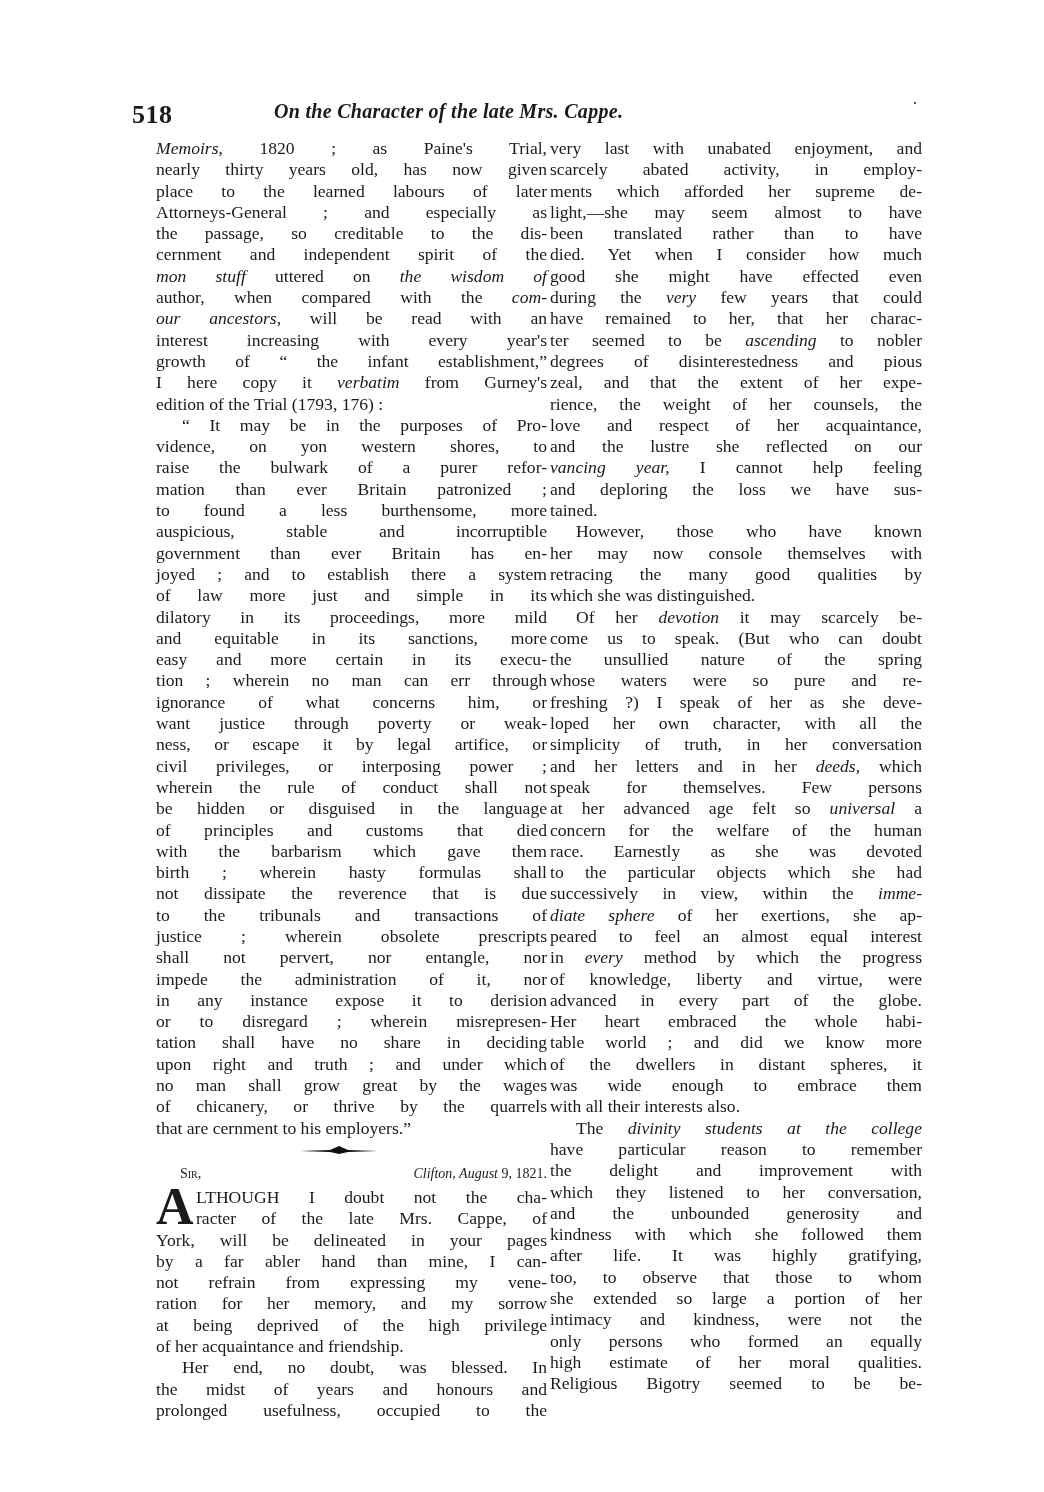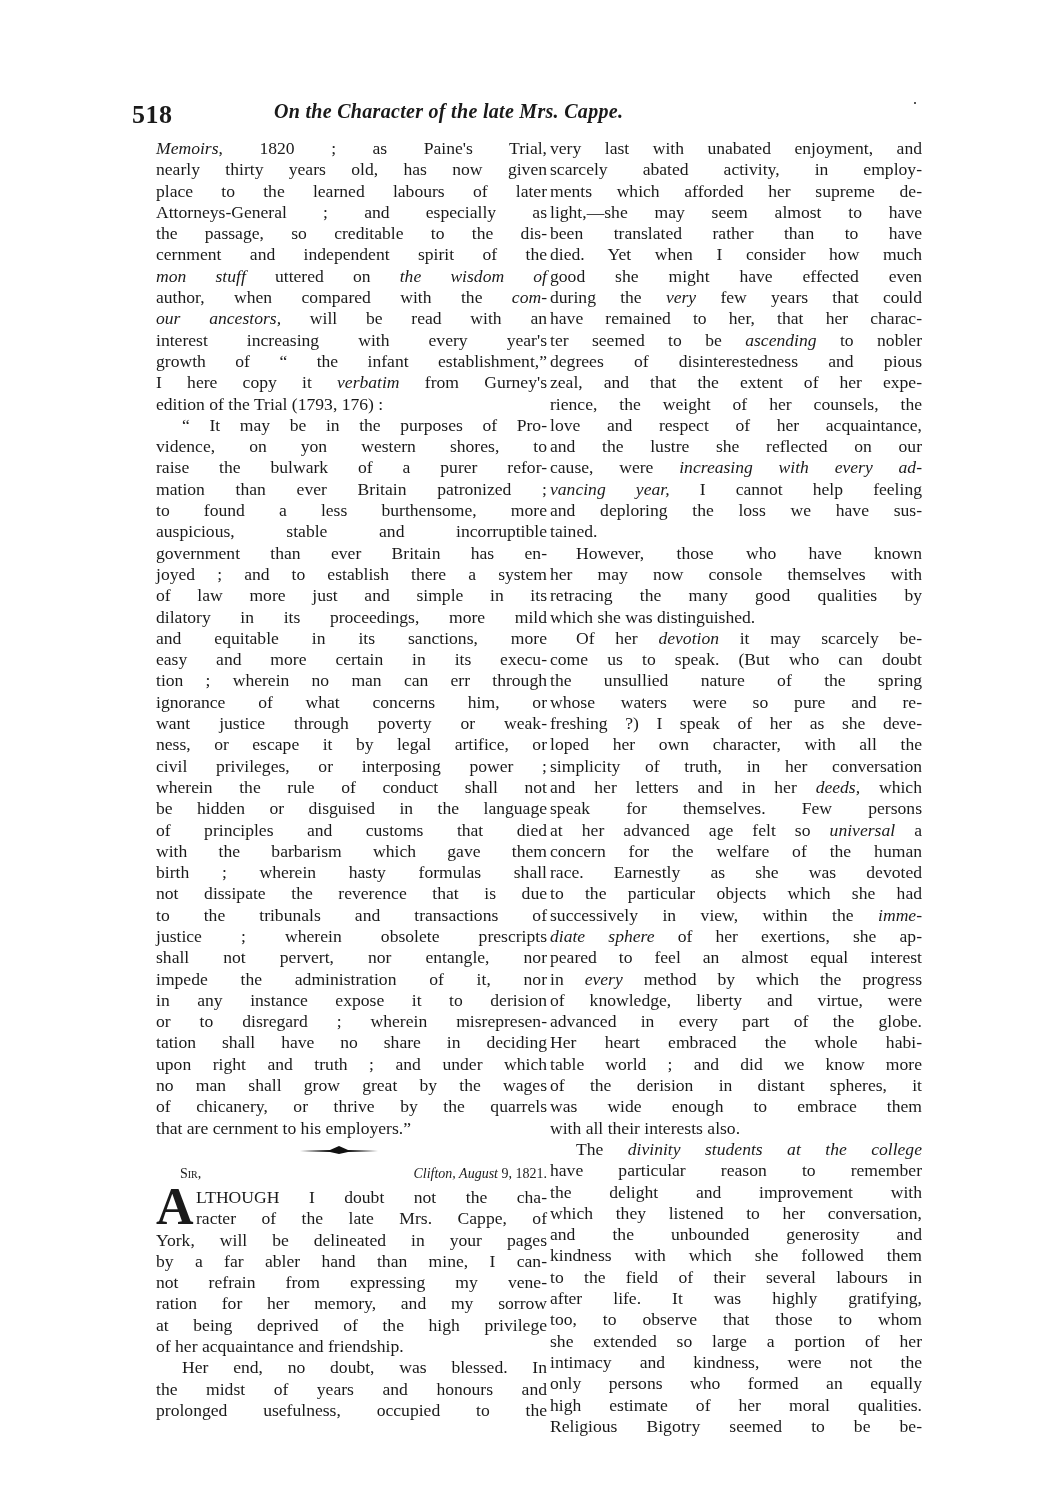--- a/index.html
+++ b/index.html
@@ -141,21 +141,20 @@
     <span class="line ">died. Yet when I consider how much</span>
     <span class="line ">good she might have effected even</span>
     <span class="line ">during the <span class="i">very</span> few years that could</span>
     <span class="line ">have remained to her, that her charac-</span>
     <span class="line ">ter seemed to be <span class="i">ascending</span> to nobler</span>
     <span class="line ">degrees of disinterestedness and pious</span>
     <span class="line ">zeal, and that the extent of her expe-</span>
     <span class="line ">rience, the weight of her counsels, the</span>
     <span class="line ">love and respect of her acquaintance,</span>
     <span class="line ">and the lustre she reflected on our</span>
-    <span class="line ">cause, were <span class="i">increasing with every ad-</span></span>
     <span class="line "><span class="i">vancing year,</span> I cannot help feeling</span>
     <span class="line ">and deploring the loss we have sus-</span>
     <span class="line  last">tained.</span>
     <span class="line  indent">However, those who have known</span>
     <span class="line ">her may now console themselves with</span>
     <span class="line ">retracing the many good qualities by</span>
     <span class="line  last">which she was distinguished.</span>
     <span class="line  indent">Of her <span class="i">devotion</span> it may scarcely be-</span>
     <span class="line ">come us to speak. (But who can doubt</span>
     <span class="line ">the unsullied nature of the spring</span>
@@ -170,30 +169,29 @@
     <span class="line ">race. Earnestly as she was devoted</span>
     <span class="line ">to the particular objects which she had</span>
     <span class="line ">successively in view, within the <span class="i">imme-</span></span>
     <span class="line "><span class="i">diate sphere</span> of her exertions, she ap-</span>
     <span class="line ">peared to feel an almost equal interest</span>
     <span class="line ">in <span class="i">every</span> method by which the progress</span>
     <span class="line ">of knowledge, liberty and virtue, were</span>
     <span class="line ">advanced in every part of the globe.</span>
     <span class="line ">Her heart embraced the whole habi-</span>
     <span class="line ">table world ; and did we know more</span>
-    <span class="line ">of the derision in distant spheres, it</span>
+    <span class="line ">of the dwellers in distant spheres, it</span>
     <span class="line ">was wide enough to embrace them</span>
     <span class="line  last">with all their interests also.</span>
     <span class="line  indent">The <span class="i">divinity students at the college</span></span>
     <span class="line ">have particular reason to remember</span>
     <span class="line ">the delight and improvement with</span>
     <span class="line ">which they listened to her conversation,</span>
     <span class="line ">and the unbounded generosity and</span>
     <span class="line ">kindness with which she followed them</span>
-    <span class="line ">to the field of their several labours in</span>
     <span class="line ">after life. It was highly gratifying,</span>
     <span class="line ">too, to observe that those to whom</span>
     <span class="line ">she extended so large a portion of her</span>
     <span class="line ">intimacy and kindness, were not the</span>
     <span class="line ">only persons who formed an equally</span>
     <span class="line ">high estimate of her moral qualities.</span>
     <span class="line ">Religious Bigotry seemed to be be-</span>
   </div>
 
 </body></html>

